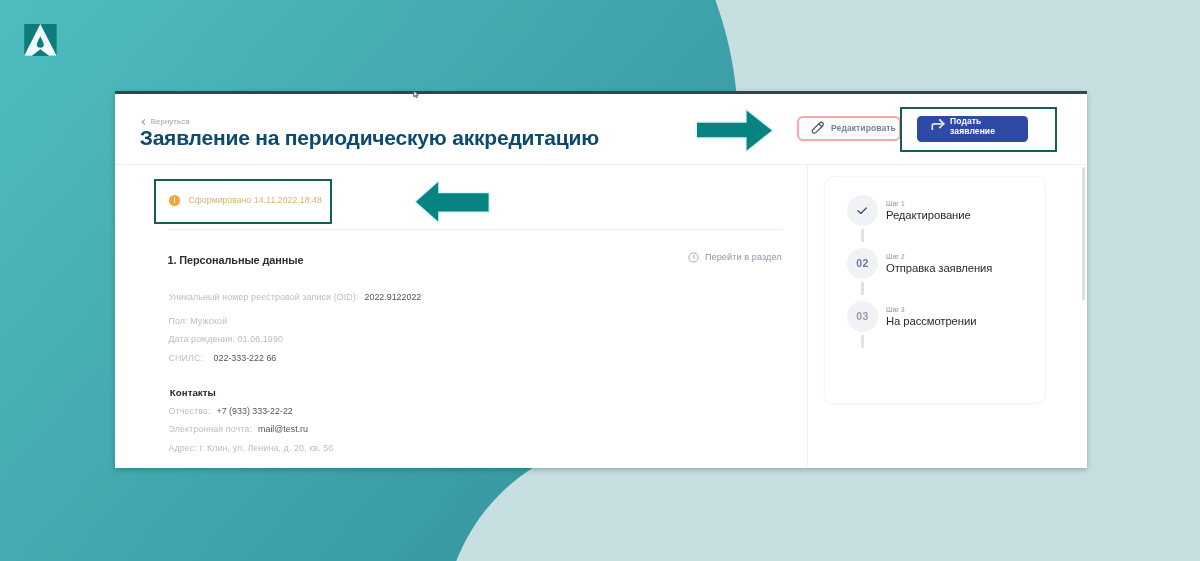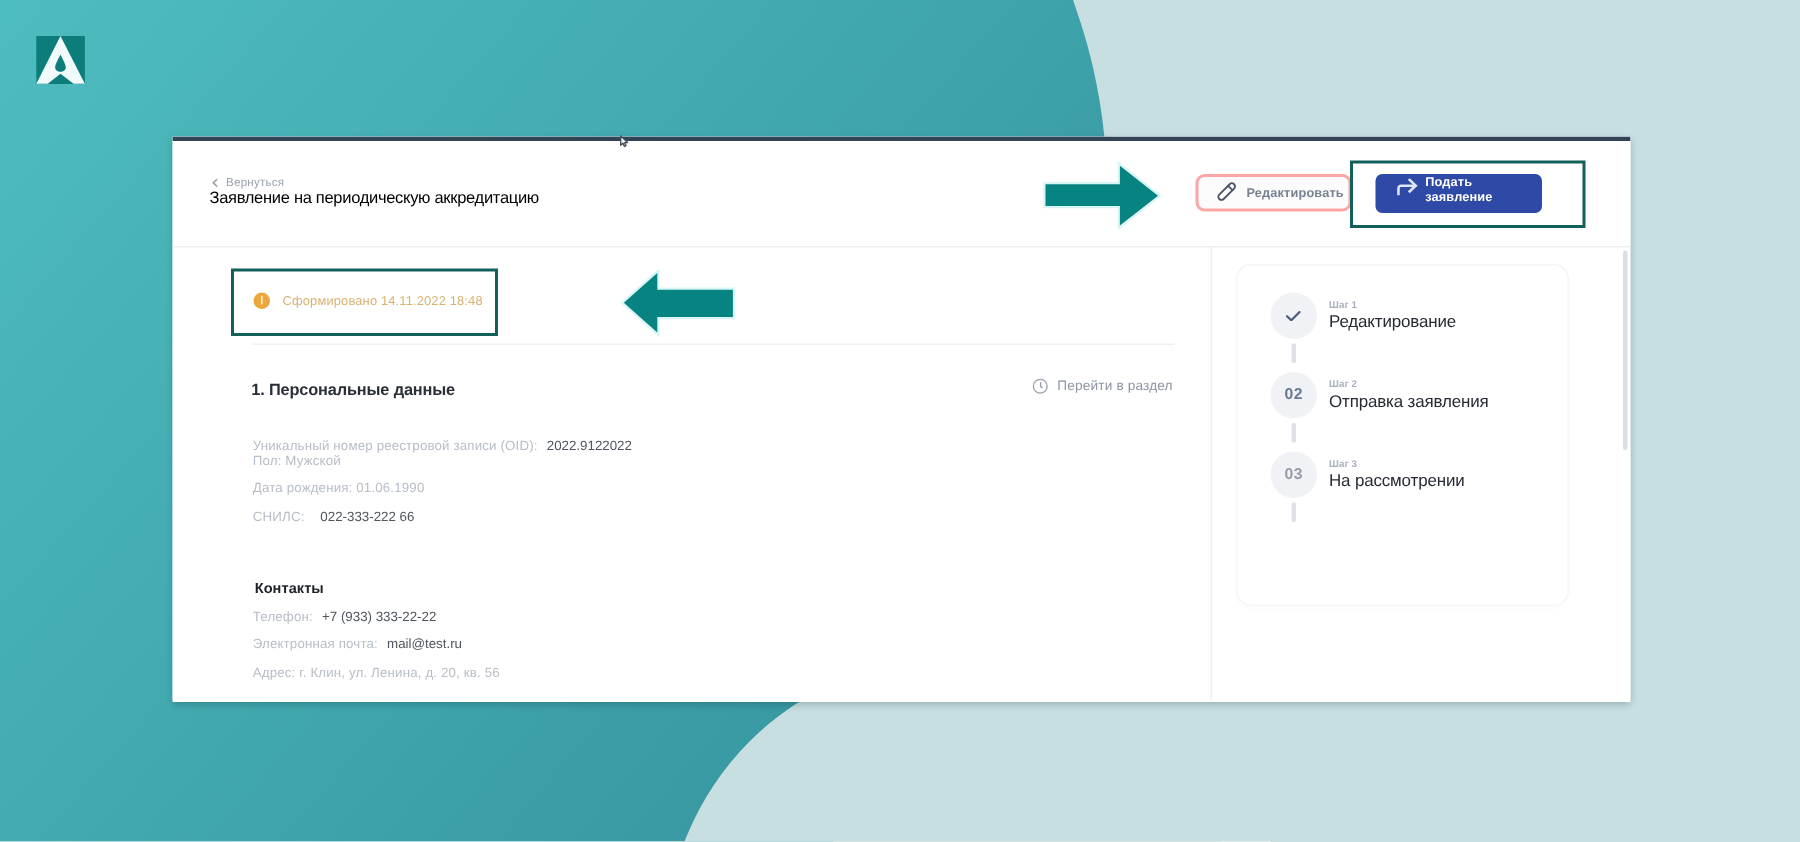--- a/index.html
+++ b/index.html
@@ -10,21 +10,21 @@
   .logo{position:absolute;left:19px;top:21px;width:44px;height:45px}
 
   .app{position:absolute;left:114.5px;top:91.3px;width:972.6px;height:376.5px;background:#fff;overflow:hidden;
        box-shadow:0 2px 5px rgba(15,45,55,.28)}
   .app-topbar{height:2.6px;background:#334457}
   .app-header{height:70px;position:relative;background:#fff}
   .hdr-rule{position:absolute;left:0;right:0;top:70.5px;height:1px;background:#edeff2;z-index:3}
   .back{position:absolute;left:26px;top:23.4px;display:flex;align-items:center;gap:5px}
   .back svg{display:block;margin-right:.6px}
   .back-label{font-size:7.74px;color:#9aa2ad;letter-spacing:.15px}
-  .app-title{position:absolute;left:25.2px;top:32.6px;font-size:11px;font-weight:normal;color:#000000;letter-spacing:-.2px}
+  .app-title{position:absolute;left:25.2px;top:32.6px;font-size:21px;font-weight:bold;color:#0c4a6e;letter-spacing:-.2px}
 
   .hdr-actions{position:absolute;left:0;top:0;width:971px;height:70px}
   .btn-edit{position:absolute;left:682.5px;top:21.7px;height:25px;padding:0 3px 0 12px;display:flex;align-items:center;gap:6.5px;
             border:2px solid #fca5a5;border-radius:6px;background:#fcfcfd}
   .btn-edit .lbl{font-size:8.5px;color:#78818f;font-weight:bold;letter-spacing:.1px}
   .btn-submit{position:absolute;left:802.4px;top:21.8px;height:26px;width:111px;padding:0 0 0 14.4px;display:flex;align-items:flex-start;gap:4px;
               border-radius:4.5px;background:#2f4aa6}
   .btn-submit .lbl{font-size:8.5px;color:#fff;font-weight:bold;letter-spacing:.1px}
 
   .app-body{position:relative;height:303px;background:#fff}
@@ -132,32 +132,32 @@
         <path d="M6.3 3.4 L6.3 6.2 L7.3 7.0" fill="none" stroke="#9aa2b0" stroke-width="1.05" stroke-linecap="round"></path>
       </svg>
       <span class="lbl">Перейти в раздел</span>
     </div>
 
     <div class="blk" style="top:120px">
       <div class="row" style="margin-top:8px">
         <span>Уникальный номер реестровой записи (OID):</span>
         <span class="v">2022.9122022</span>
       </div>
-      <div class="row" style="margin-top:0">Пол: Мужской</div>
+      <div class="row" style="margin-top:14px">Пол: Мужской</div>
       <div class="row" style="margin-top:8.5px">Дата рождения: 01.06.1990</div>
       <div class="row" style="margin-top:8.5px">
         <span>СНИЛС:</span>
         <span class="v" style="margin-left:8px">022-333-222 66</span>
       </div>
     </div>
 
     <div class="blk" style="top:223px">
       <div class="blk-t">Контакты</div>
       <div class="row" style="margin-top:8px">
-        <span>Телефон:</span>
+        <span>Отчество:</span>
         <span class="v">+7 (933) 333-22-22</span>
       </div>
       <div class="row" style="margin-top:8.5px">
         <span>Электронная почта:</span>
         <span class="v">mail@test.ru</span>
       </div>
       <div class="row" style="margin-top:8.5px">Адрес: г. Клин, ул. Ленина, д. 20, кв. 56</div>
     </div>
 
 <div class="steps-card">

